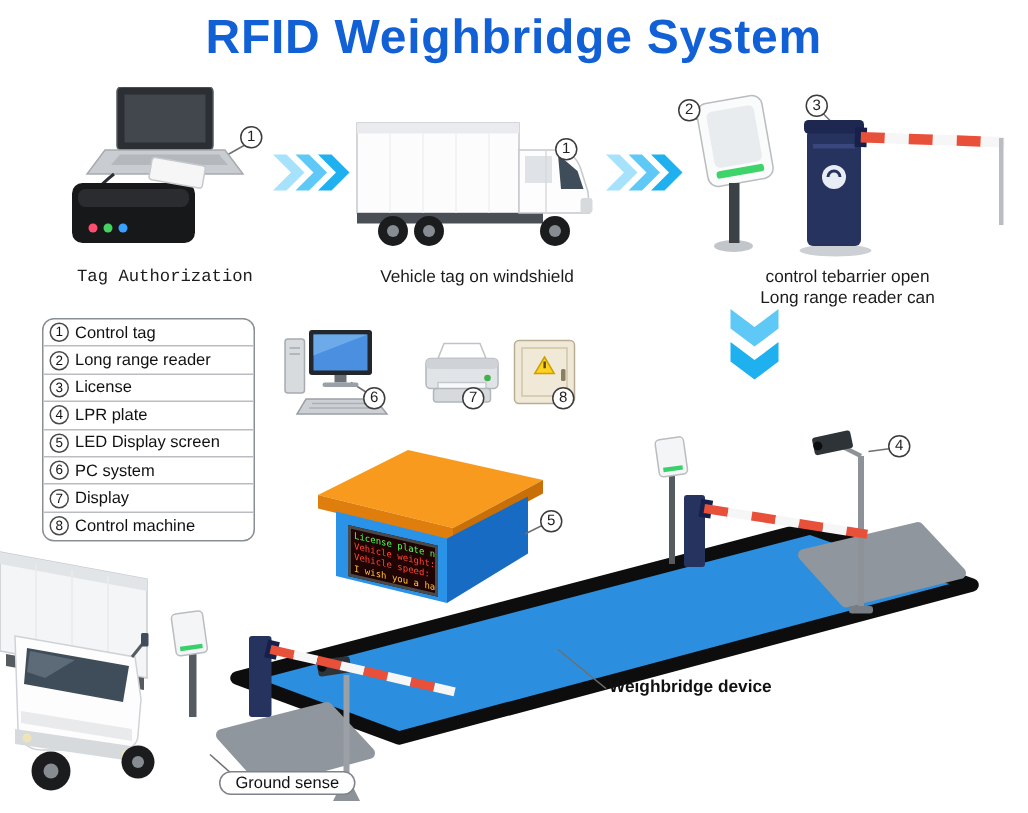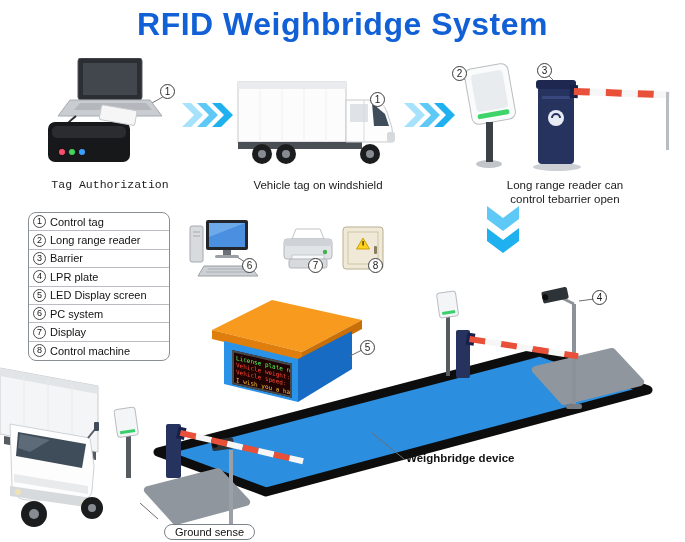--- a/index.html
+++ b/index.html
@@ -236,43 +236,43 @@
           <rect x="48" y="0" width="16" height="7" fill="#f6f6f6"></rect>
         <rect x="64" y="0" width="16" height="7" fill="#e8503a"></rect>
           <rect x="80" y="0" width="16" height="7" fill="#f6f6f6"></rect>
       </g>
       <rect x="214" y="36" width="3" height="58" fill="#b9bdc1"></rect>
     </svg>
   </div>
   <span class="badge" style="left:452px; top:66px;">2</span>
   <span class="badge" style="left:537px; top:63px;">3</span>
   <div class="caption" style="left:455px; top:178px; width:220px;">
+    <div>control tebarrier open</div>
     <div>Long range reader can</div>
-    <div>control tebarrier open</div>
   </div>
 
   <div class="grp" style="left:486px; top:206px;">
     <svg width="34" height="50" viewBox="0 0 34 50">
       <path d="M1,0 L17,12 L33,0 L33,13 L17,25 L1,13 Z" fill="#5ec9f6"></path>
       <path transform="translate(0,22)" d="M1,0 L17,12 L33,0 L33,13 L17,25 L1,13 Z" fill="#1fb0f0"></path>
     </svg>
   </div>
 
   <div class="legend">
     <div class="lrow">
       <span class="num">1</span>
       <span>Control tag</span>
     </div>
     <div class="lrow">
       <span class="num">2</span>
       <span>Long range reader</span>
     </div>
     <div class="lrow">
       <span class="num">3</span>
-      <span>Barrier</span>
+      <span>License</span>
     </div>
     <div class="lrow">
       <span class="num">4</span>
       <span>LPR plate</span>
     </div>
     <div class="lrow">
       <span class="num">5</span>
       <span>LED Display screen</span>
     </div>
     <div class="lrow">
@@ -332,15 +332,15 @@
   <div class="led">
     <div class="g">License plate number</div>
     <div class="r">Vehicle weight: + 25 tons</div>
     <div class="r">Vehicle speed: 30km/h</div>
     <div class="y">I wish you a happy voyage</div>
   </div>
   <span class="badge" style="left:360px; top:340px;">5</span>
   <span class="badge" style="left:592px; top:290px;">4</span>
 
   <div class="label" style="left:406px; top:452px;font-weight:bold;">Weighbridge device</div>
-  <div class="pill" style="left:164px; top:514px;margin-top:10px;">Ground sense</div>
+  <div class="pill" style="left:146px; top:514px;">Ground sense</div>
 
 </div>
 
 </body></html>

